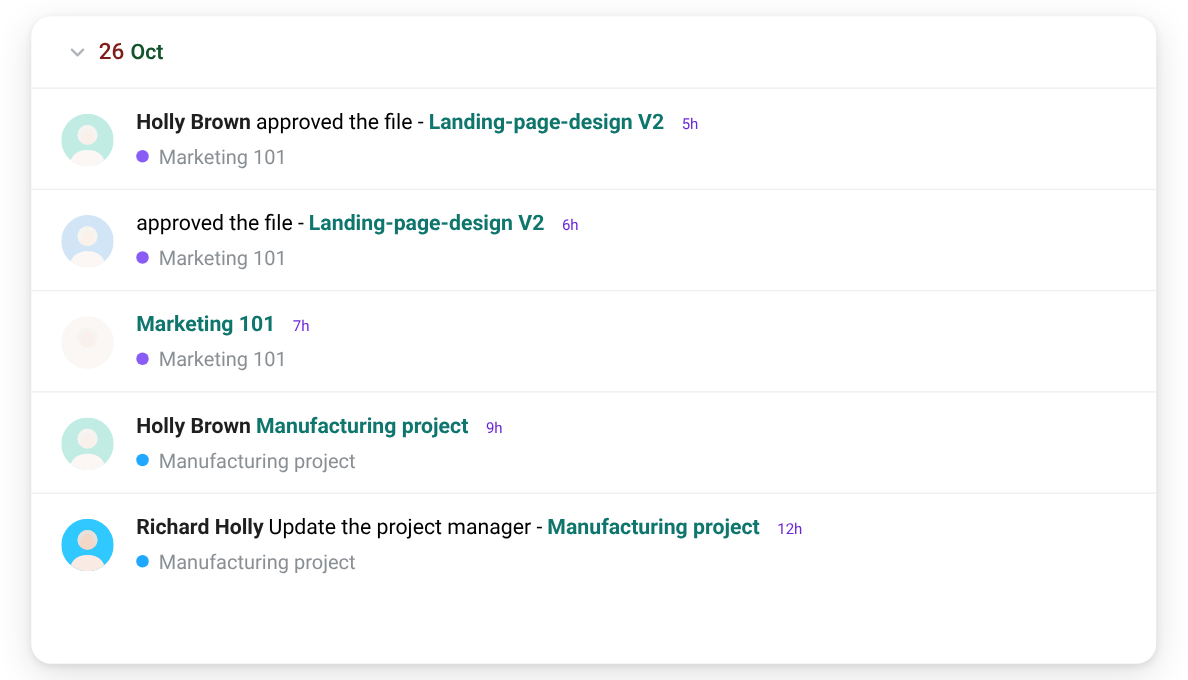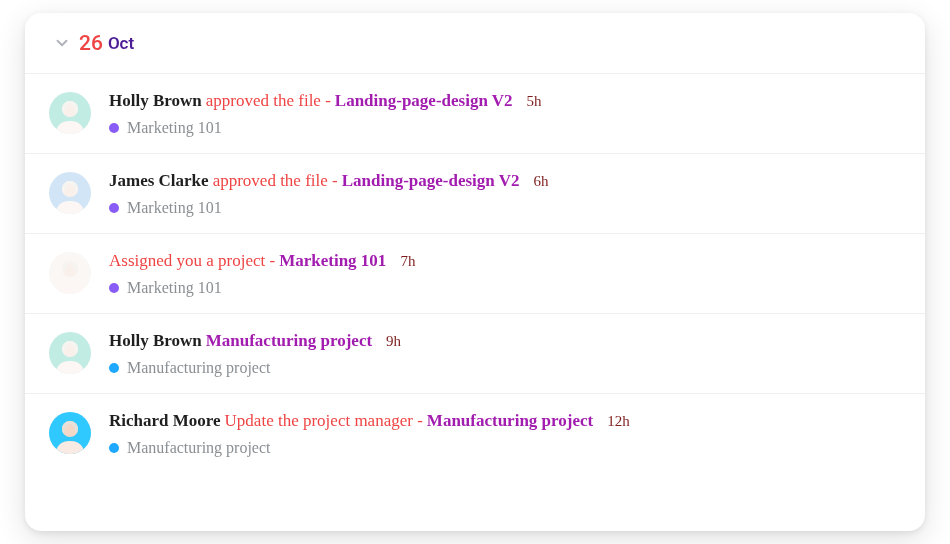--- a/index.html
+++ b/index.html
@@ -32,42 +32,41 @@
   }
   .chevron {
     width: 18px;
     height: 18px;
     margin-right: 8px;
     display: flex;
     align-items: center;
     justify-content: center;
   }
   .date-day {
-    font-size: 21px;
+    font-size: 18px;
     font-weight: 500;
-    color: #ef4444;
+    color: #7f1d1d;
     margin-right: 5px;
   }
   .date-month {
     font-size: 17px;
     font-weight: 600;
-    color: #4c1d95;
+    color: #14532d;
   }
   .list {
     flex: 1;
     display: flex;
     flex-direction: column;
   }
   .item {
     border-top: 1px solid #eceef0;
     padding: 16px 24px 16px 24px;
     display: flex;
-    align-items: flex-start;
+    align-items: center;
     gap: 18px;
-    font-family: Liberation Serif, serif;
   }
   .item:first-child { border-top: 1px solid #eceef0; margin-top: 10px; }
   .avatar {
     width: 42px;
     height: 42px;
     border-radius: 50%;
     flex-shrink: 0;
     position: relative;
     overflow: hidden;
     background: #eee;
@@ -79,23 +78,23 @@
   .line1 {
     font-size: 17px;
     color: #1f1f1f;
     line-height: 1.35;
     display: flex;
     flex-wrap: wrap;
     align-items: baseline;
     gap: 4px;
   }
   .actor { font-weight: 700; color: #1f1f1f; }
-  .action { font-weight: 400; color: #ef4444; }
-  .object { font-weight: 700; color: #a21caf; }
-  .time { font-weight: 400; color: #7f1d1d; font-size: 15px; margin-left: 10px; }
+  .action { font-weight: 400; color: #000000; }
+  .object { font-weight: 700; color: #0f766e; }
+  .time { font-weight: 400; color: #6d28d9; font-size: 12px; margin-left: 10px; }
   .line2 {
     display: flex;
     align-items: center;
     gap: 8px;
     margin-top: 6px;
     font-size: 16px;
     color: #8a8f94;
   }
   .dot {
     width: 10px;
@@ -149,21 +148,20 @@
           <svg viewBox="0 0 42 42">
     <rect width="42" height="42" fill="#7fb6e6"></rect>
     <circle cx="21" cy="17" r="8" fill="#f3d7c7"></circle>
     <path d="M21 9 a8 8 0 0 1 8 8 a8 8 0 0 1 -2 5 c0-6-4-10-6-10s-6 4-6 10 a8 8 0 0 1 -2-5 a8 8 0 0 1 8-8z" fill="#e6e1da"></path>
     <path d="M7 42 c0-9 6-13 14-13 s14 4 14 13 z" fill="#f3d7c7"></path>
     <path d="M7 42 c0-9 6-13 14-13 s14 4 14 13 z" fill="#ffffff" fill-opacity="0.5"></path>
   </svg>
         </div>
         <div class="content">
           <div class="line1">
-            <span class="actor">James Clarke</span>
             <span class="action">approved the file -</span>
             <span class="object">Landing-page-design V2</span>
             <span class="time">6h</span>
           </div>
           <div class="line2">
             <span class="dot" style="background: rgb(138, 92, 246);"></span>
             <span>Marketing 101</span>
           </div>
         </div>
       </div>
@@ -172,21 +170,20 @@
           <svg viewBox="0 0 42 42">
     <rect width="42" height="42" fill="#f1e9e2"></rect>
     <circle cx="21" cy="17" r="8" fill="#f3d7c7"></circle>
     <path d="M21 9 a8 8 0 0 1 8 8 a8 8 0 0 1 -2 5 c0-6-4-10-6-10s-6 4-6 10 a8 8 0 0 1 -2-5 a8 8 0 0 1 8-8z" fill="#e6e1da"></path>
     <path d="M7 42 c0-9 6-13 14-13 s14 4 14 13 z" fill="#f3d7c7"></path>
     <path d="M7 42 c0-9 6-13 14-13 s14 4 14 13 z" fill="#ffffff" fill-opacity="0.5"></path>
   </svg>
         </div>
         <div class="content">
           <div class="line1">
-            <span class="action">Assigned you a project -</span>
             <span class="object">Marketing 101</span>
             <span class="time">7h</span>
           </div>
           <div class="line2">
             <span class="dot" style="background: rgb(138, 92, 246);"></span>
             <span>Marketing 101</span>
           </div>
         </div>
       </div>
       <div class="item">
@@ -216,21 +213,21 @@
           <svg viewBox="0 0 42 42">
     <rect width="42" height="42" fill="#2fc8ff"></rect>
     <circle cx="21" cy="17" r="8" fill="#f3d7c7"></circle>
     <path d="M21 9 a8 8 0 0 1 8 8 a8 8 0 0 1 -2 5 c0-6-4-10-6-10s-6 4-6 10 a8 8 0 0 1 -2-5 a8 8 0 0 1 8-8z" fill="#e6e1da"></path>
     <path d="M7 42 c0-9 6-13 14-13 s14 4 14 13 z" fill="#f3d7c7"></path>
     <path d="M7 42 c0-9 6-13 14-13 s14 4 14 13 z" fill="#ffffff" fill-opacity="0.5"></path>
   </svg>
         </div>
         <div class="content">
           <div class="line1">
-            <span class="actor">Richard Moore</span>
+            <span class="actor">Richard Holly</span>
             <span class="action">Update the project manager -</span>
             <span class="object">Manufacturing project</span>
             <span class="time">12h</span>
           </div>
           <div class="line2">
             <span class="dot" style="background: rgb(31, 168, 255);"></span>
             <span>Manufacturing project</span>
           </div>
         </div>
       </div>

